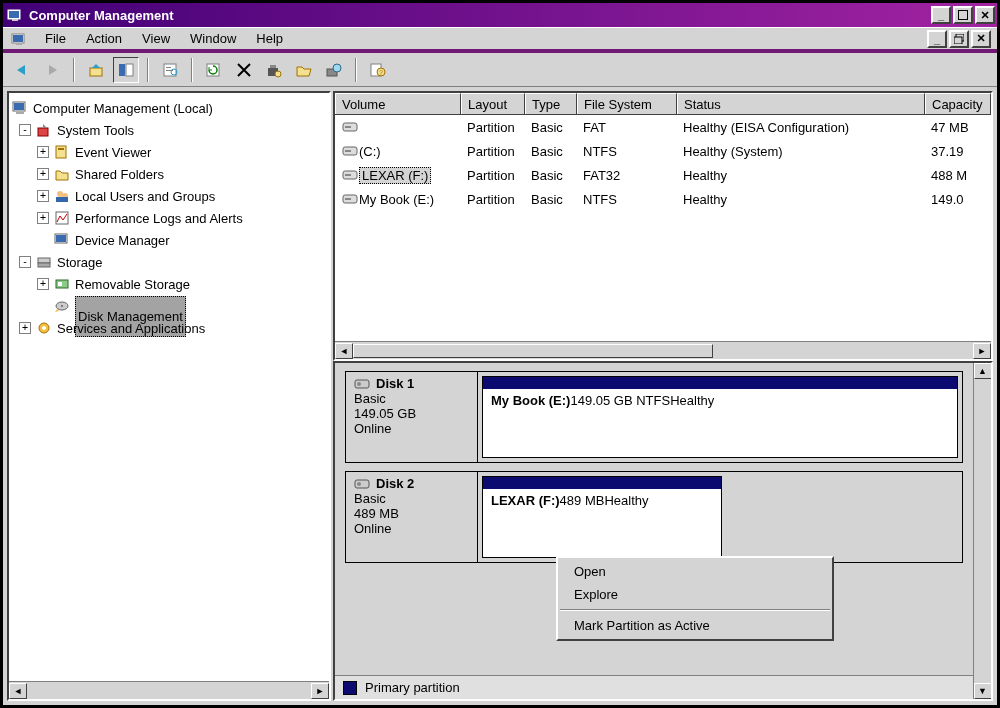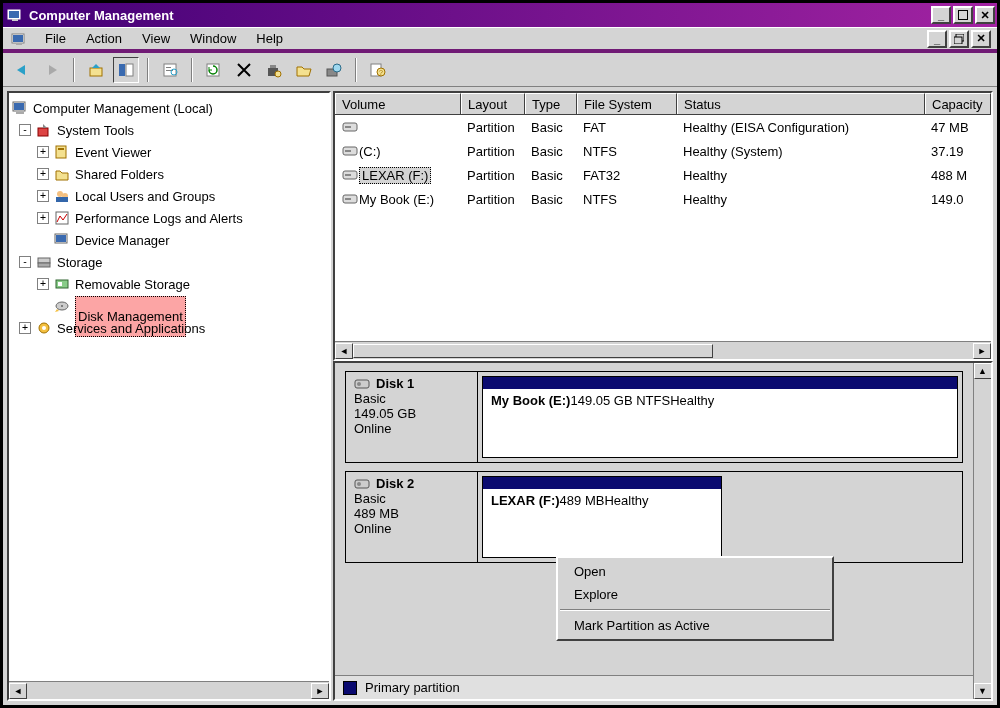--- a/index.html
+++ b/index.html
@@ -35,21 +35,21 @@
   .rbot { flex:1; display:flex; flex-direction:column; min-height:0; position:relative; }
 
   
   .tree { padding: 4px 2px; white-space: nowrap; }
   .tree ul { list-style:none; margin:0; padding:0; }
   .tree li { padding: 0; margin:0; }
   .tree .row { display:flex; align-items:center; height:22px; }
   .tree .toggle { width:12px; height:12px; border:1px solid #808080; background:#fff; font-size:10px; line-height:10px; text-align:center; margin-right:4px; font-family: monospace; }
   .tree .noggle { width:12px; margin-right:4px; }
   .tree .icon { width:18px; display:inline-flex; align-items:center; justify-content:center; margin-right:4px; }
-  .tree .sel { background:#fca5a5; border:1px dotted #000; padding:12px 2px;margin-top:20px; }
+  .tree .sel { background:#a3a3a3; border:1px dotted #000; padding:12px 2px;margin-top:20px; }
   .tree .lead { display:inline-block; }
 
   
   .vtable { overflow:hidden; flex:1; display:flex; flex-direction:column; }
   .vhead { display:flex; background:#d4d4d4; height:22px; border-bottom:1px solid #404040; }
   .vhead .vh { border-top:1px solid #fff; border-left:1px solid #fff; border-right:1px solid #404040; padding: 2px 6px; display:flex; align-items:center; }
   .vbody { flex:1; background:#fff; overflow:hidden; }
   .vrow { display:flex; height:24px; align-items:center; }
   .vrow .vc { padding: 0 6px; display:flex; align-items:center; white-space:nowrap; overflow:hidden; }
   .vrow .dicon { width:18px; display:flex; align-items:center; justify-content:center; }

